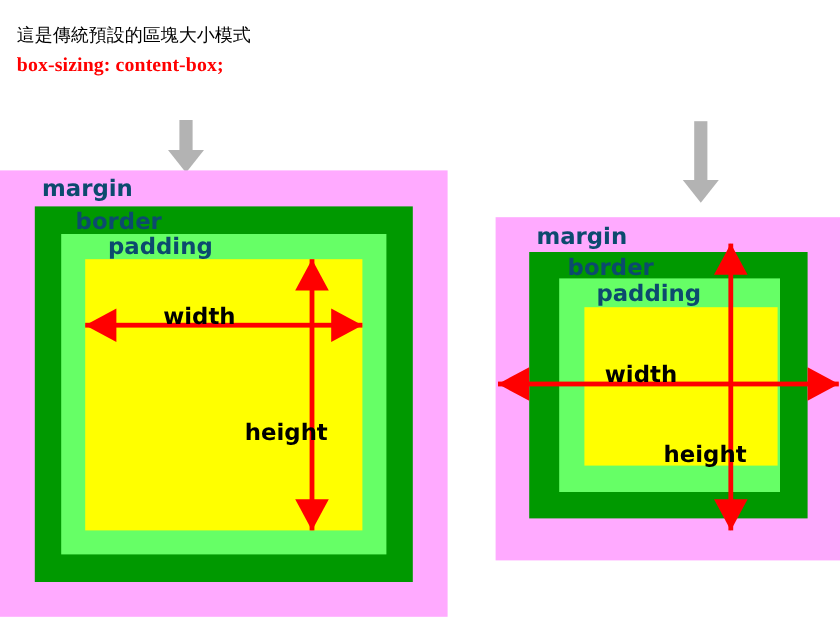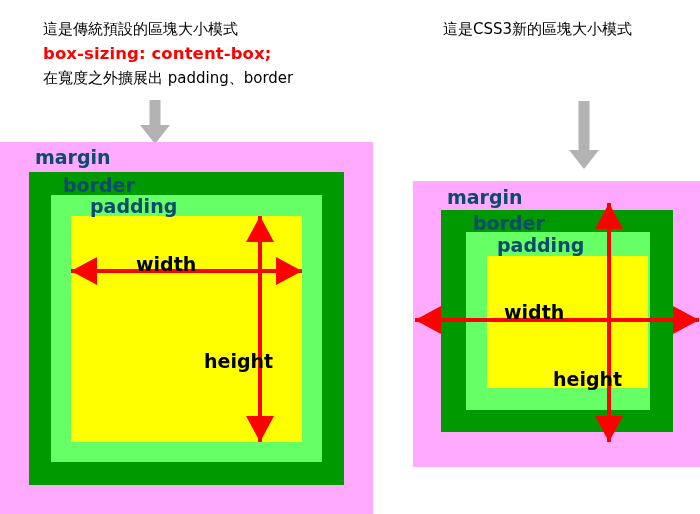--- a/index.html
+++ b/index.html
@@ -14,32 +14,32 @@
     overflow: hidden;
     font-family: "DejaVu Sans", "Liberation Sans", sans-serif;
   }
 
   
   .caption {
     position: absolute;
     line-height: 1.55;
     color: #000000;
     white-space: nowrap;
-    margin-left: 29px;
   }
   .caption .line {
     display: block;
     font-size: 15px;
     font-weight: normal;
   }
   .caption .line.code {
     font-size: 16.5px;
     font-weight: bold;
     color: #ff0000;
     letter-spacing: 0.1px;
+    font-family: Liberation Serif, serif;
   }
 
   #caption-left  { left: 14px;  top: 18px; }
   #caption-right { left: 414px; top: 18px; }
 
   
   .grey-arrow { position: absolute; }
   .grey-arrow .shaft {
     position: absolute;
     left: 50%;
@@ -169,21 +169,20 @@
   #height-arrow-right { left: 594px; top: 203px; width: 30px;  height: 239px; }
   #label-width-right  { left: 504px; top: 303px; }
   #label-height-right { left: 553px; top: 370px; }
 </style>
 </head>
 <body>
 
 <div class="caption" id="caption-left">
   <span class="line">這是傳統預設的區塊大小模式</span>
   <span class="line code">box-sizing: content-box;</span>
-  <span class="line mixed">在寬度之外擴展出  padding、border</span>
 </div>
 
 <div class="grey-arrow" id="grey-arrow-left">
   <div class="shaft"></div>
   <div class="head"></div>
 </div>
 
 <div class="margin-box" id="margin-box-left"></div>
 <div class="border-box" id="border-box-left"></div>
 <div class="padding-box" id="padding-box-left"></div>
@@ -202,21 +201,20 @@
 <div class="red-arrow horiz" id="width-arrow-left">
   <div class="shaft"></div>
   <div class="tip-l"></div>
   <div class="tip-r"></div>
 </div>
 
 <div class="dim-label" id="label-width-left">width</div>
 <div class="dim-label" id="label-height-left">height</div>
 
 <div class="caption" id="caption-right">
-  <span class="line">這是CSS3新的區塊大小模式</span>
 </div>
 
 <div class="grey-arrow" id="grey-arrow-right">
   <div class="shaft"></div>
   <div class="head"></div>
 </div>
 
 <div class="margin-box" id="margin-box-right"></div>
 <div class="border-box" id="border-box-right"></div>
 <div class="padding-box" id="padding-box-right"></div>

